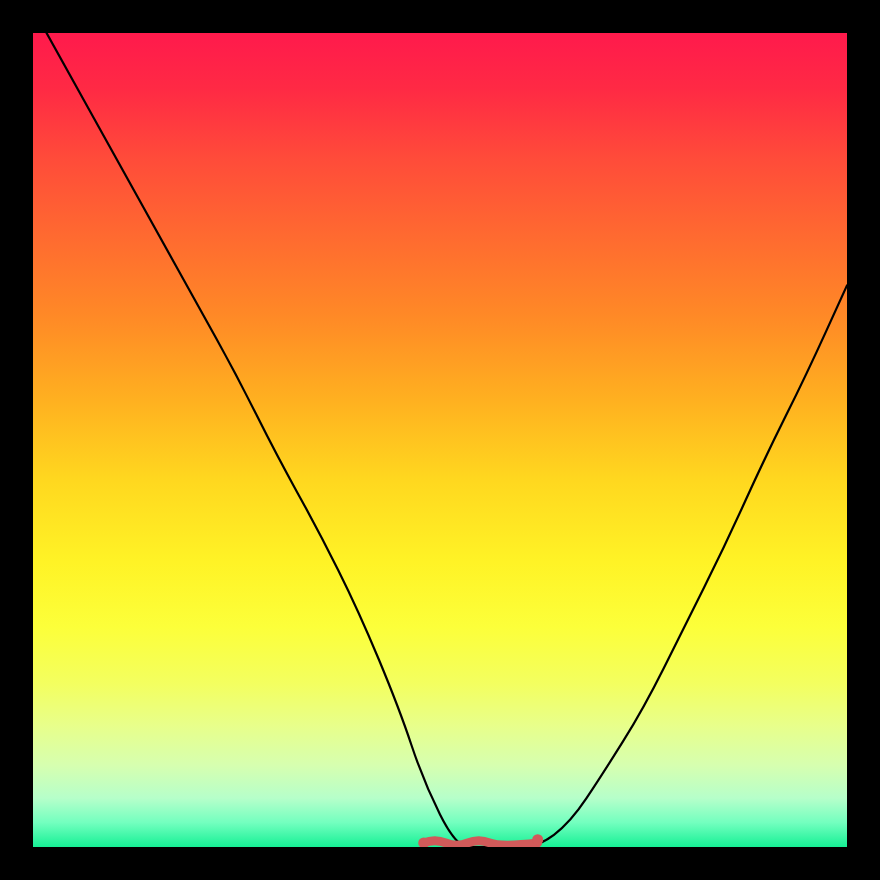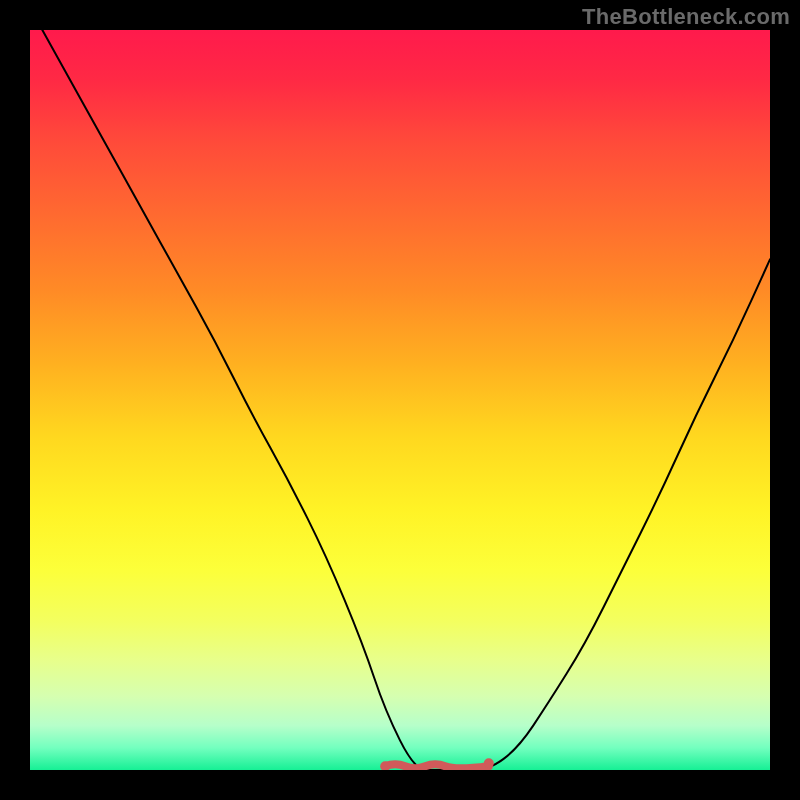--- a/index.html
+++ b/index.html
@@ -76,21 +76,20 @@
     stroke-linecap: round;
   }
   .dot {
     fill: #d15a5a;
   }
 </style>
 </head>
 <body>
 
 <div class="frame">
-  <div class="watermark">TheBottleneck.com</div>
 
   <div class="plot">
     <div class="gradient"></div>
     <svg class="curve" viewBox="0 0 740 740" preserveAspectRatio="none">
       <path id="curve-path" class="curve-path" d="M 0 -22.200000000000045 Q 37 44.40000000000009 55.5 77.70000000000005 Q 74 111 92.5 144.3 Q 111 177.60000000000002 129.5 210.9 Q 148 244.2 166.5 277.5 Q 185 310.8 203.5 347.8 Q 222 384.8 240.5 418.1 Q 259 451.4 277.5 488.4 Q 296 525.4 314.5 569.8 Q 333 614.2 344.1 647.5 Q 355.2 680.8 370 710.4 Q 384.8 740 395.90000000000003 740 Q 407.00000000000006 740 418.1 740 Q 429.2 740 444 740 Q 458.8 740 473.6 728.9 Q 488.40000000000003 717.8 503.20000000000005 695.5999999999999 Q 518 673.4 536.5 643.8 Q 555 614.2 573.5 577.2 Q 592 540.2 610.5 503.20000000000005 Q 629 466.2 647.5 425.5 Q 666 384.8 684.5 347.8 Q 703 310.8 721.5 270.1 T 740 229.40000000000003"></path>
       <path id="bottom-mark" class="bottom-mark" d="M 355.2 736.3
               Q 365.2 732.3 375.2 736.3
               T 395.2 736.3
               T 415.2 736.3
               T 458.8 736.3"></path>

